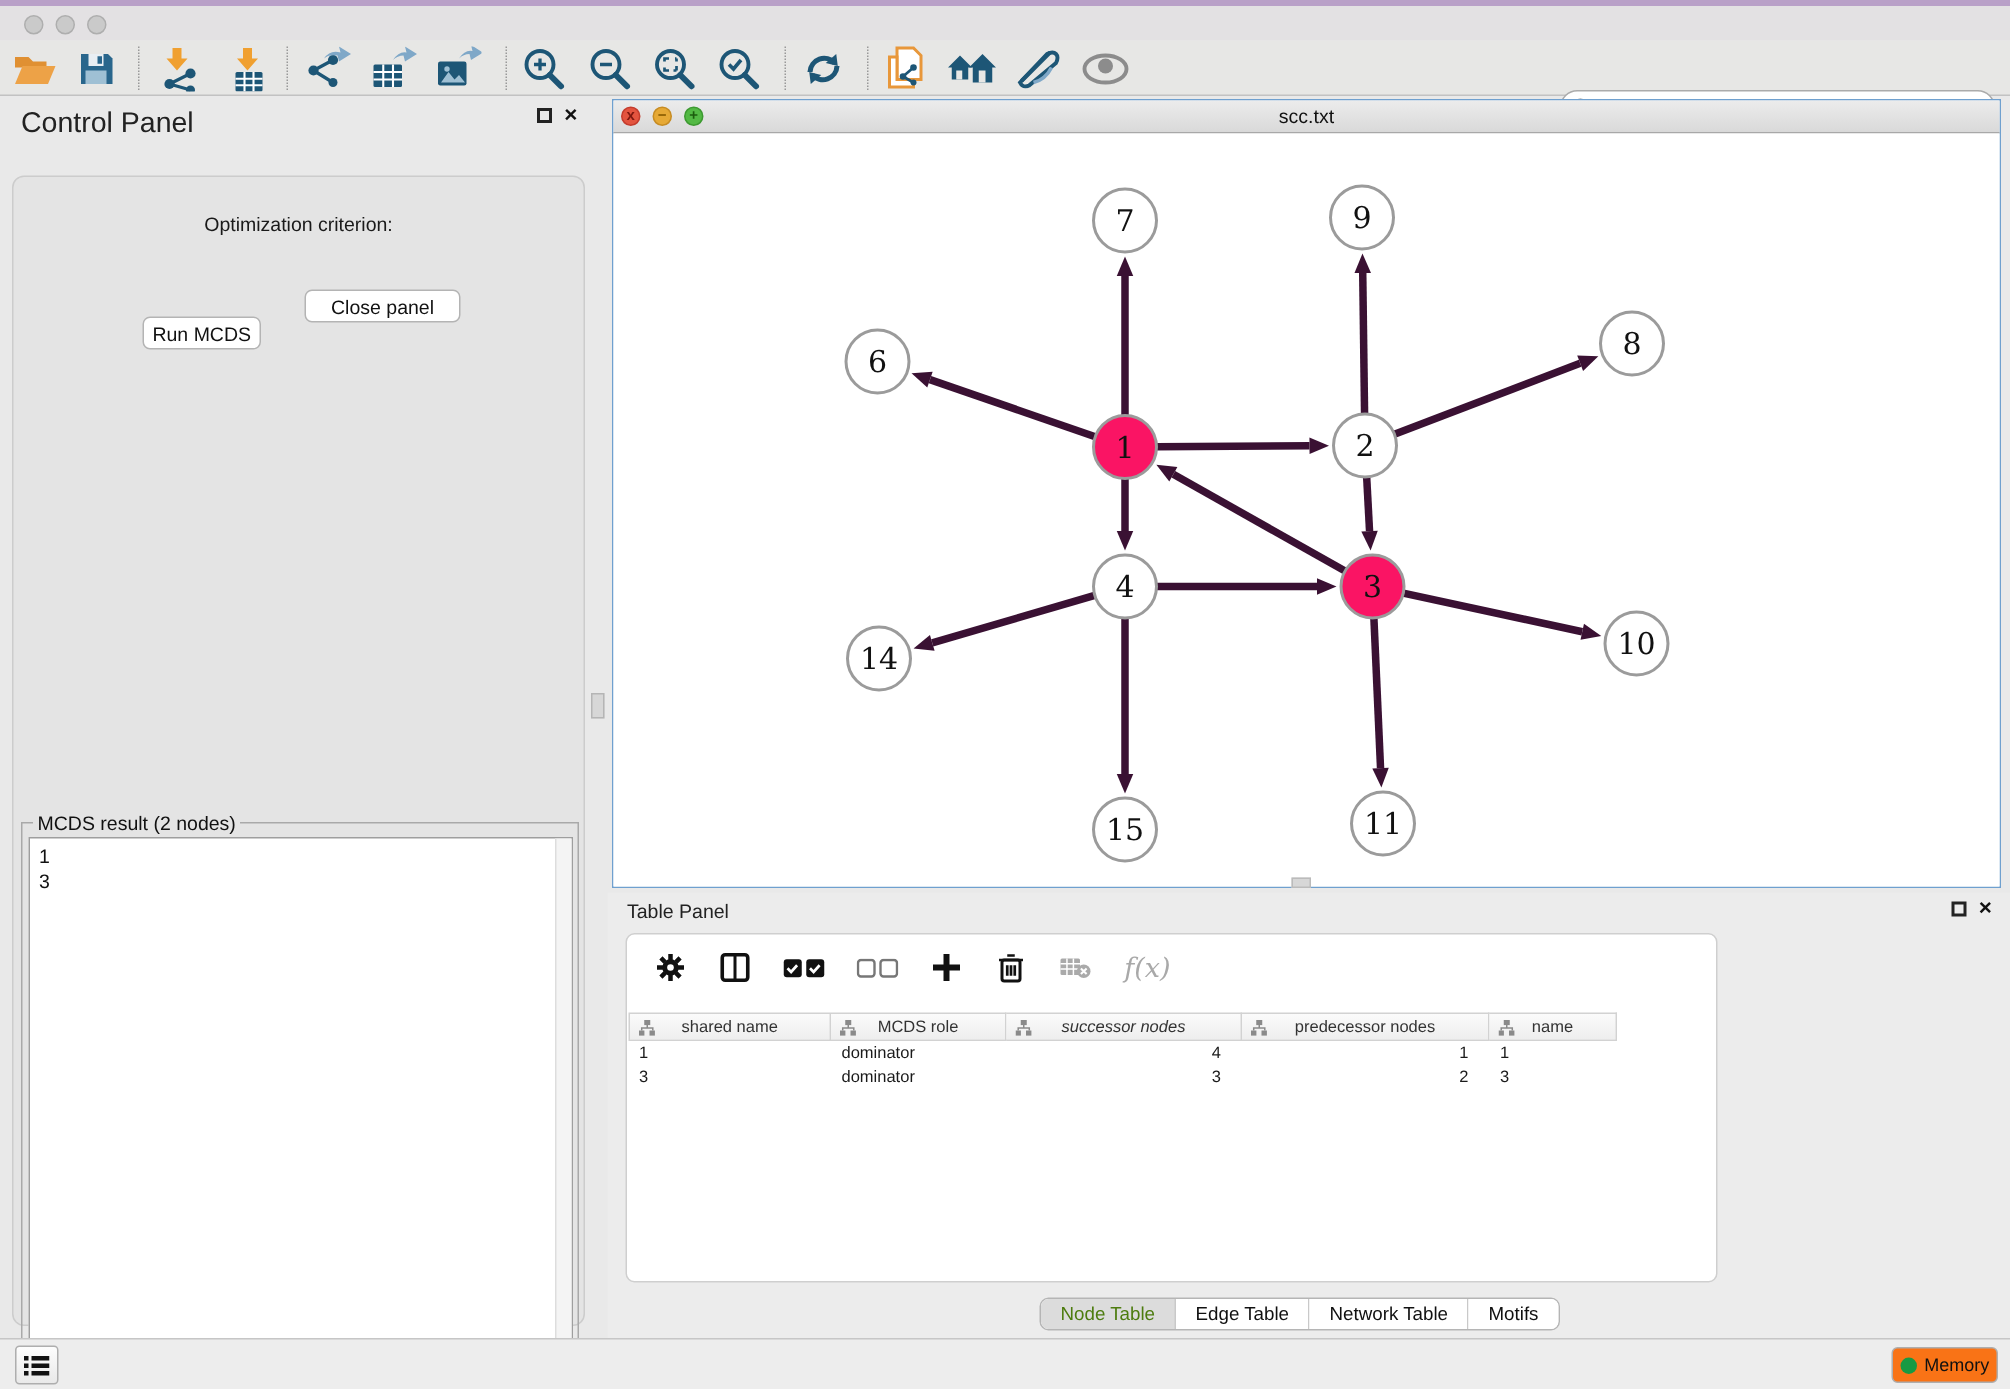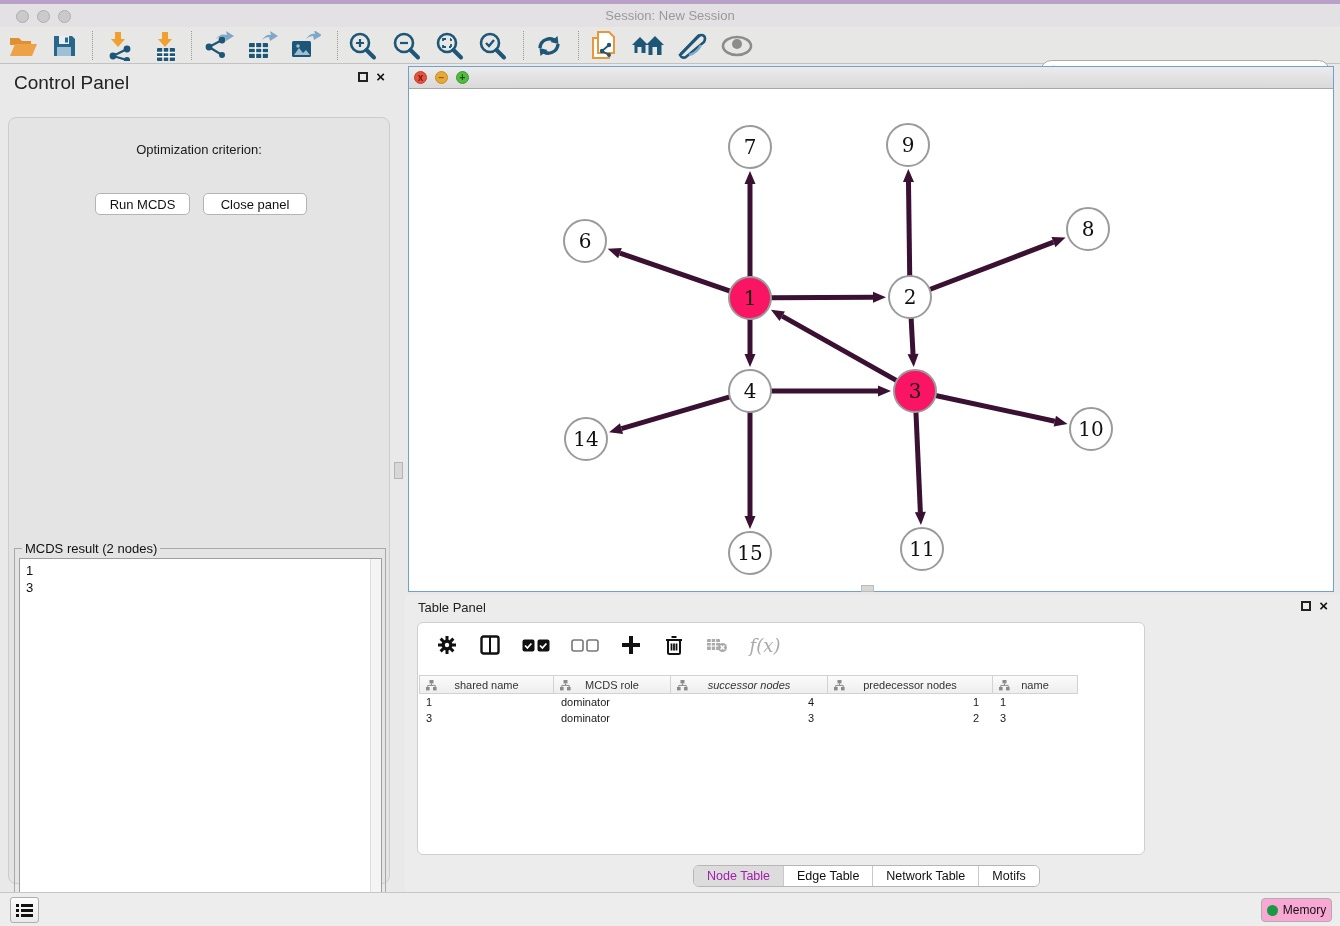--- a/index.html
+++ b/index.html
@@ -99,42 +99,41 @@
   .nt-row { display:flex; height:16px; font-size:11px; color:#1a1a1a; }
   .nt-cell { overflow:hidden; white-space:nowrap; padding-top:2px; }
   .nt-cell.al { text-align:left; padding-left:7px; }
   .nt-cell.ar { text-align:right; padding-right:14px; }
 
   .tp-tabs { position:absolute; left:288px; top:270px; height:22px; display:flex;
     border:1px solid #b5b5b5; border-radius:6px; overflow:hidden; background:#fff; }
   .tp-tab { height:100%; display:flex; align-items:center; justify-content:center; font-size:12.5px;
     color:#111; background:#fff; border-right:1px solid #c9c9c9; padding:0 13px; }
   .tp-tab:last-child { border-right:none; }
-  .tp-tab.sel { background:#dcdcdc; color:#a21caf; }
+  .tp-tab.sel { background:#dcdcdc; color:#4d7c0f; }
 
   
   .statusbar { position:absolute; left:0; top:892px; width:1340px; height:34px; background:#ededed;
     border-top:1px solid #c6c6c6; }
   .list-btn { position:absolute; left:10px; top:4px; width:29px; height:26px;
     background:linear-gradient(#fdfdfd,#e9e9e9); border:1px solid #aeaeae; border-radius:3px;
     display:flex; align-items:center; justify-content:center; }
-  .memory-btn { position:absolute; right:8px; top:5px; width:71px; height:24px; background:#f9a8d4;
+  .memory-btn { position:absolute; right:8px; top:5px; width:71px; height:24px; background:#f97316;
     border:1px solid #aeaeae; border-radius:4px; display:flex; align-items:center;
     justify-content:center; gap:5px; font-size:12px; color:#111; }
   .mem-dot { width:11px; height:11px; border-radius:50%; background:#179a43; }
 </style>
 </head>
 <body>
 
 <div class="purple-edge"></div>
 <div class="titlebar">
   <div class="traffic" style="left:16px"></div>
   <div class="traffic" style="left:37px"></div>
   <div class="traffic" style="left:58px"></div>
-  <div class="window-title">Session: New Session</div>
 </div>
 
 <div class="toolbar">
 
   <div class="tb-icon" style="left:5px">
     <svg width="30" height="26" viewBox="0 0 30 26">
       <path d="M2 5 h9 l3 3 h9 v4 H2 Z" fill="#e09032"></path>
       <path d="M2 23 L7 11 h22 l-5 12 Z" fill="#eda247"></path>
     </svg>
   </div>
@@ -284,41 +283,42 @@
   <div class="panel-btns">
     <div class="ico-max"></div>
     <div class="ico-close">×</div>
   </div>
 
 
   <div class="cp-content">
     <div class="opt-label">Optimization criterion:</div>
 
 
-    <button class="cp-button" style="left:86px; top:75px; width:95px">Run MCDS</button>
+    <button class="cp-button" style="left:86px; top:93px; width:79px">Run MCDS</button>
     <button class="cp-button" style="left:194px; top:75px; width:104px">Close panel</button>
 
     <div class="groupbox">
       <div class="groupbox-legend">MCDS result (2 nodes)</div>
       <div class="result-area">
         <div>1</div>
         <div>3</div>
         <div class="result-scroll"></div>
       </div>
     </div>
   </div>
 </div>
 
 <div class="vdiv-grip"></div>
 
 <div class="net-window">
   <div class="net-titlebar">
     <div class="tl tl-red">x</div>
     <div class="tl tl-yel">−</div>
     <div class="tl tl-grn">+</div>
+    <div class="net-title">scc.txt</div>
   </div>
   <div class="net-canvas">
     <svg width="924" height="502" viewBox="0 0 924 502">
         <line x1="341" y1="188" x2="341" y2="95" stroke="#3a1133" stroke-width="5"></line>
         <polygon points="341,82 346.5,95 335.5,95" fill="#3a1133"></polygon>
         <line x1="321.15100568517136" y1="202.143074691241" x2="210.97203760231716" y2="164.08124935352777" stroke="#3a1133" stroke-width="5"></line>
         <polygon points="198.68456493123276,159.83648606715315 212.76789899270642,158.8827032234536 209.1761762119279,169.27979548360193" fill="#3a1133"></polygon>
         <line x1="361.9995898557659" y1="208.86875256340147" x2="464.0007226350791" y2="208.23124548353073" stroke="#3a1133" stroke-width="5"></line>
         <polygon points="477.0004687362675,208.1499970703983 464.0350969637121,213.73113806480276 463.96634830644615,202.7313529022587" fill="#3a1133"></polygon>
         <line x1="341" y1="230" x2="341" y2="265" stroke="#3a1133" stroke-width="5"></line>

